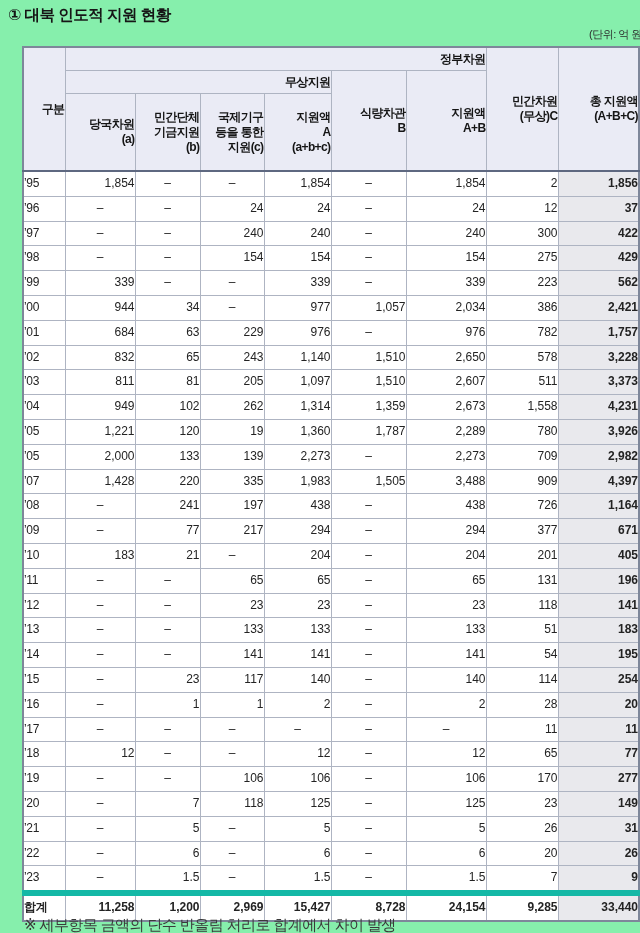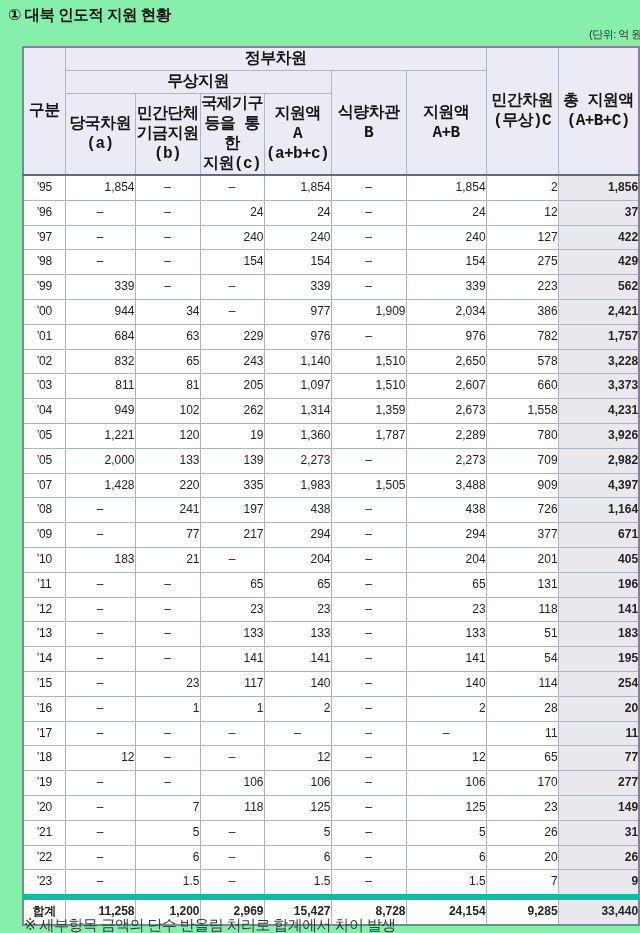--- a/index.html
+++ b/index.html
@@ -46,44 +46,42 @@
     font-size: 12px;
   }
   table.aid th, table.aid td {
     border: 1px solid #aeb4c2;
     padding: 0;
     overflow: hidden;
   }
   table.aid thead th {
     background: #eaebf5;
     font-weight: bold;
-    text-align: center;
+    text-align: right;
     vertical-align: middle;
     white-space: pre-line;
-    font-size: 16px;
+    font-size: 12px;
     letter-spacing: -0.6px;
     line-height: 1.25;
     color: #151515;
-    font-family: Liberation Mono, monospace;
   }
   tr.hrow1 th { height: 22px; }
   tr.hrow2 th { height: 22px; }
   tr.hrow3 th { height: 76px; }
   table.aid thead tr.hrow3 th,
   table.aid thead th[rowspan] {
     border-bottom: 2px solid #5e6880;
   }
   table.aid tbody td {
     height: 23.8px;
     line-height: 23.8px;
     background: #ffffff;
     color: #232323;
   }
   td.year {
-    text-align: center;
     letter-spacing: -0.3px;
   }
   td.num {
     text-align: right;
     padding-right: 14px;
   }
   td.num.dash {
     text-align: center;
     padding-right: 0;
   }
@@ -181,21 +179,21 @@
           <td class="num tcol">37</td>
         </tr>
         <tr>
           <td class="year">’97</td>
           <td class="num dash">–</td>
           <td class="num dash">–</td>
           <td class="num">240</td>
           <td class="num">240</td>
           <td class="num dash">–</td>
           <td class="num">240</td>
-          <td class="num">127</td>
+          <td class="num">300</td>
           <td class="num tcol">422</td>
         </tr>
         <tr>
           <td class="year">’98</td>
           <td class="num dash">–</td>
           <td class="num dash">–</td>
           <td class="num">154</td>
           <td class="num">154</td>
           <td class="num dash">–</td>
           <td class="num">154</td>
@@ -212,21 +210,21 @@
           <td class="num">339</td>
           <td class="num">223</td>
           <td class="num tcol">562</td>
         </tr>
         <tr>
           <td class="year">’00</td>
           <td class="num">944</td>
           <td class="num">34</td>
           <td class="num dash">–</td>
           <td class="num">977</td>
-          <td class="num">1,909</td>
+          <td class="num">1,057</td>
           <td class="num">2,034</td>
           <td class="num">386</td>
           <td class="num tcol">2,421</td>
         </tr>
         <tr>
           <td class="year">’01</td>
           <td class="num">684</td>
           <td class="num">63</td>
           <td class="num">229</td>
           <td class="num">976</td>
@@ -247,21 +245,21 @@
           <td class="num tcol">3,228</td>
         </tr>
         <tr>
           <td class="year">’03</td>
           <td class="num">811</td>
           <td class="num">81</td>
           <td class="num">205</td>
           <td class="num">1,097</td>
           <td class="num">1,510</td>
           <td class="num">2,607</td>
-          <td class="num">660</td>
+          <td class="num">511</td>
           <td class="num tcol">3,373</td>
         </tr>
         <tr>
           <td class="year">’04</td>
           <td class="num">949</td>
           <td class="num">102</td>
           <td class="num">262</td>
           <td class="num">1,314</td>
           <td class="num">1,359</td>
           <td class="num">2,673</td>

